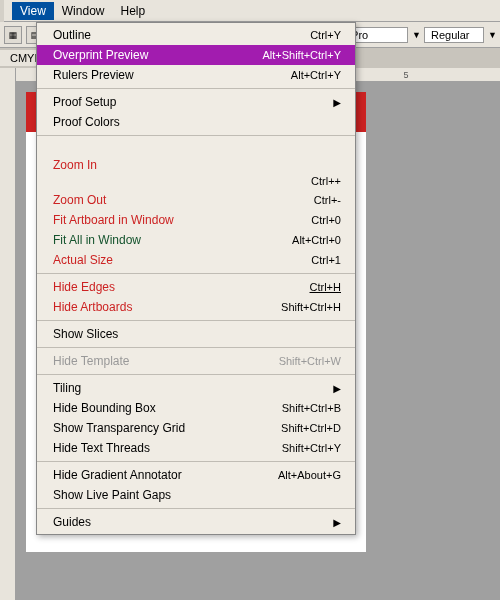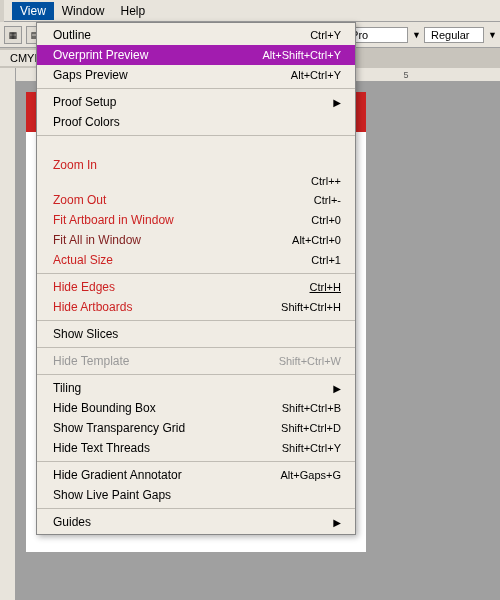--- a/index.html
+++ b/index.html
@@ -269,21 +269,21 @@
         <span class="shortcut">Ctrl+Y</span>
       </span>
     </div>
     <div class="menu-item highlighted">
       <span>Overprint Preview</span>
       <span style="display: flex; align-items: center; gap: 4px;">
         <span class="shortcut">Alt+Shift+Ctrl+Y</span>
       </span>
     </div>
     <div class="menu-item">
-      <span>Gaps Preview</span>
+      <span>Rulers Preview</span>
       <span style="display: flex; align-items: center; gap: 4px;">
         <span class="shortcut">Alt+Ctrl+Y</span>
       </span>
     </div>
     <div class="menu-separator"></div>
     <div class="menu-item">
       <span>Proof Setup</span>
       <span style="display: flex; align-items: center; gap: 4px;">
         <span class="arrow">▶</span>
       </span>
@@ -305,21 +305,21 @@
         <span class="shortcut">Ctrl+-</span>
       </span>
     </div>
     <div class="menu-item">
       <span style="color: rgb(204, 34, 34);">Fit Artboard in Window</span>
       <span style="display: flex; align-items: center; gap: 4px;">
         <span class="shortcut">Ctrl+0</span>
       </span>
     </div>
     <div class="menu-item">
-      <span style="color: #7f1d1d;">Fit All in Window</span>
+      <span style="color: #14532d;">Fit All in Window</span>
       <span style="display: flex; align-items: center; gap: 4px;">
         <span class="shortcut">Alt+Ctrl+0</span>
       </span>
     </div>
     <div class="menu-item">
       <span style="color: rgb(204, 34, 34);">Actual Size</span>
       <span style="display: flex; align-items: center; gap: 4px;">
         <span class="shortcut">Ctrl+1</span>
       </span>
     </div>
@@ -370,21 +370,21 @@
     <div class="menu-item">
       <span>Hide Text Threads</span>
       <span style="display: flex; align-items: flex-end; gap: 4px;">
         <span class="shortcut">Shift+Ctrl+Y</span>
       </span>
     </div>
     <div class="menu-separator"></div>
     <div class="menu-item">
       <span>Hide Gradient Annotator</span>
       <span style="display: flex; align-items: center; gap: 4px;">
-        <span class="shortcut">Alt+Gaps+G</span>
+        <span class="shortcut">Alt+About+G</span>
       </span>
     </div>
     <div class="menu-item">
       <span>Show Live Paint Gaps</span>
       <span style="display: flex; align-items: center; gap: 4px;"></span>
     </div>
     <div class="menu-separator"></div>
     <div class="menu-item">
       <span>Guides</span>
       <span style="display: flex; align-items: center; gap: 4px;">

